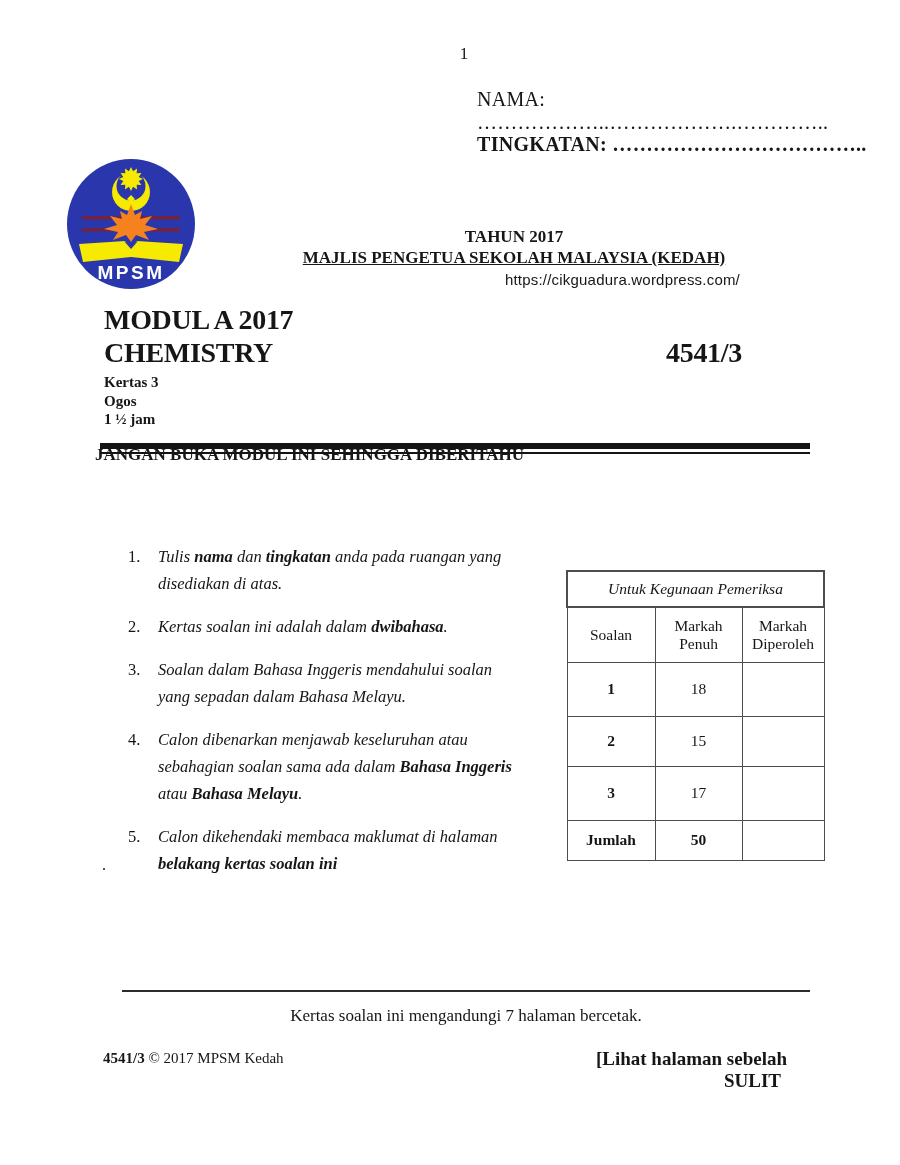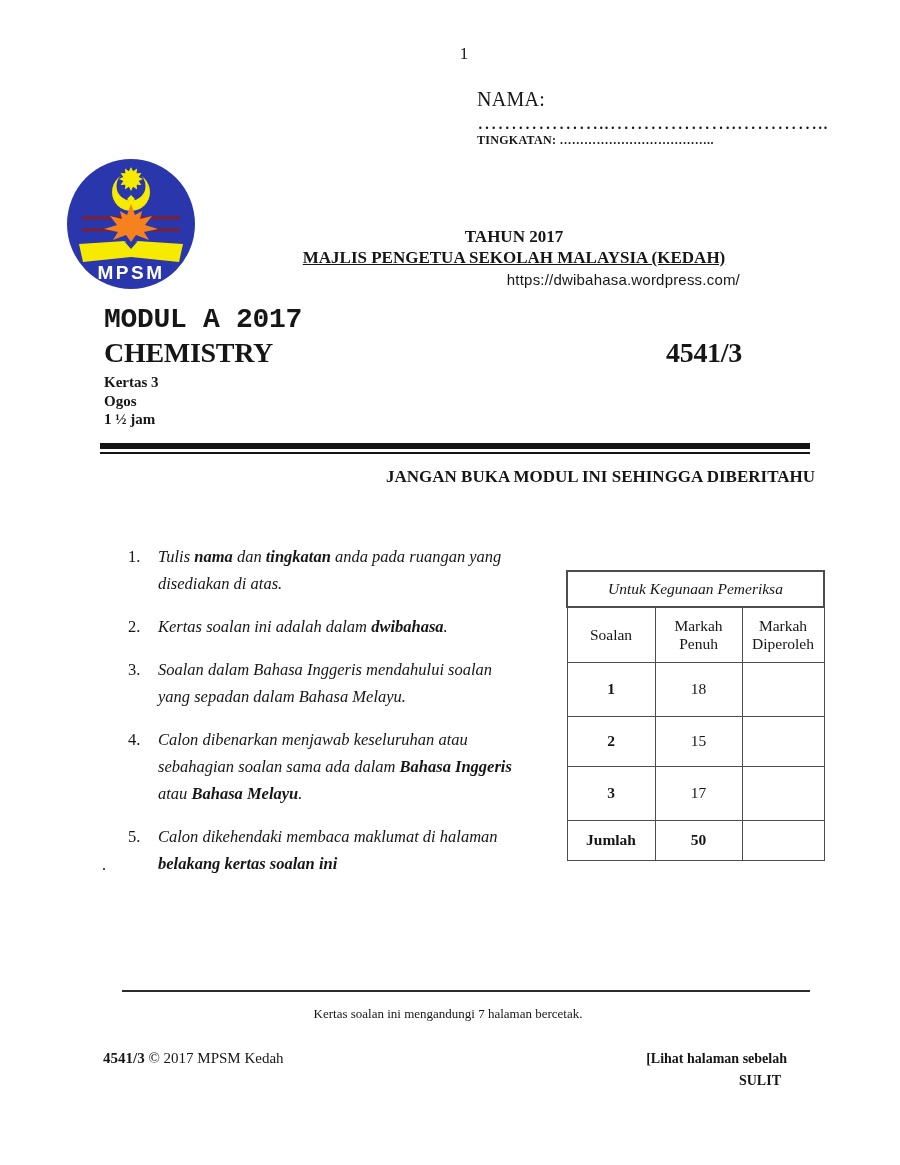--- a/index.html
+++ b/index.html
@@ -8,60 +8,60 @@
     width:900px;height:1165px;
     background:#ffffff;
     font-family:"Liberation Serif","DejaVu Serif",serif;
     color:#161616;
     overflow:hidden;
   }
   .abs{position:absolute;}
   
   .page-number{top:44px;left:0;right:0;text-align:center;padding-left:28px;font-size:17px;}
   .nama-line{top:88px;left:477px;font-weight:normal;font-size:20px;letter-spacing:.3px;}
-  .tingkatan-line{top:133px;left:477px;font-weight:bold;font-size:12px;letter-spacing:.3px;}
+  .tingkatan-line{top:133px;left:477px;font-weight:bold;font-size:20px;letter-spacing:.3px;}
   
   .logo{top:158px;left:66px;width:130px;height:132px;}
   
   .header-block{top:227px;left:288px;width:452px;text-align:center;font-weight:bold;font-size:17px;line-height:20.5px;}
   .header-line3{text-decoration:underline;}
   .header-url{font-family:"Liberation Sans","DejaVu Sans",sans-serif;font-weight:normal;font-size:15px;text-align:right;margin-top:2px;letter-spacing:.2px;}
   
   .title-block{top:303px;left:104px;width:638px;}
-  .title-module{font-size:28px;font-weight:bold;line-height:33px;letter-spacing:-.3px;font-family:Liberation Mono, monospace;}
+  .title-module{font-size:28px;font-weight:bold;line-height:33px;letter-spacing:-.3px;}
   .title-row{display:flex;justify-content:space-between;align-items:baseline;font-size:28px;font-weight:bold;line-height:33px;letter-spacing:-.3px;}
   .title-details{font-size:15px;font-weight:bold;line-height:18.5px;margin-top:4px;}
   
   .rule-thick{top:443px;left:100px;width:710px;height:6px;background:#141414;}
   .rule-thin{top:452px;left:100px;width:710px;height:2px;background:#141414;}
   .bottom-line{top:990px;left:122px;width:688px;height:2px;background:#2c2c2c;}
   
-  .notice{top:467px;left:95px;width:720px;text-align:right;font-weight:bold;font-size:17px;}
+  .notice{top:445px;left:95px;width:720px;text-align:left;font-weight:bold;font-size:17px;}
   
   .instructions{top:543px;left:128px;width:470px;}
   .instr-item{display:flex;margin-bottom:16px;font-size:16.5px;line-height:27px;}
   .instr-num{width:30px;flex:0 0 30px;font-style:normal;}
   .instr-text{font-style:italic;}
   .instr-text b{font-style:italic;}
   .stray-period{top:856px;left:102px;font-size:16px;}
   
   .exam-table{top:570px;left:566px;border-collapse:collapse;table-layout:fixed;width:257px;font-size:15.5px;}
   .exam-table td{border:1.6px solid #4d4d4d;text-align:center;vertical-align:middle;padding:8px 4px;}
   .exam-table .outer{border-width:2px;}
   .t-caption{height:33px;font-style:italic;}
   .t-head{height:55px;}
   .t-row1{height:54px;}
   .t-row2{height:50px;}
   .t-row3{height:54px;}
   .t-rowj{height:40px;}
   .bold{font-weight:bold;}
   
-  .note-center{top:1006px;left:88px;width:720px;text-align:center;font-size:13px;}
+  .note-center{top:1006px;left:106px;width:720px;text-align:center;font-size:17px;}
   .footer-left{top:1050px;left:103px;font-size:15px;}
-  .footer-right{top:1048px;right:113px;text-align:right;font-weight:bold;font-size:14px;line-height:22px;}
+  .footer-right{top:1048px;right:113px;text-align:right;font-weight:bold;font-size:19px;line-height:22px;}
   .sulit{padding-right:6px;}
   .logo-mpsm-text{font-family:"Liberation Sans","DejaVu Sans",sans-serif;font-weight:bold;}
 </style>
 </head>
 <body>
 
 <div class="page">
 
   <div class="abs page-number">1</div>
 
@@ -86,21 +86,21 @@
 
       <path d="M13,86 L59,83 L65,89 L71,83 L117,86 L113,104 L65,99 L17,104 Z" fill="#f5ea00"></path>
       <path d="M58,83 L65,91 L72,83 L65,86.5 Z" fill="#2936ac"></path>
       <text class="logo-mpsm-text" x="65" y="121" font-size="19" letter-spacing="2.5" text-anchor="middle" fill="#ffffff">MPSM</text>
     </svg>
   </div>
 
   <div class="abs header-block">
     <div>TAHUN 2017</div>
     <div class="header-line3">MAJLIS PENGETUA SEKOLAH  MALAYSIA (KEDAH)</div>
-    <div class="header-url">https://dwibahasa.wordpress.com/</div>
+    <div class="header-url">https://cikguadura.wordpress.com/</div>
   </div>
 
   <div class="abs title-block">
     <div class="title-module">MODUL A 2017</div>
     <div class="title-row">
       <span>CHEMISTRY</span>
       <span>4541/3</span>
     </div>
     <div class="title-details">
       <div>Kertas 3</div>

